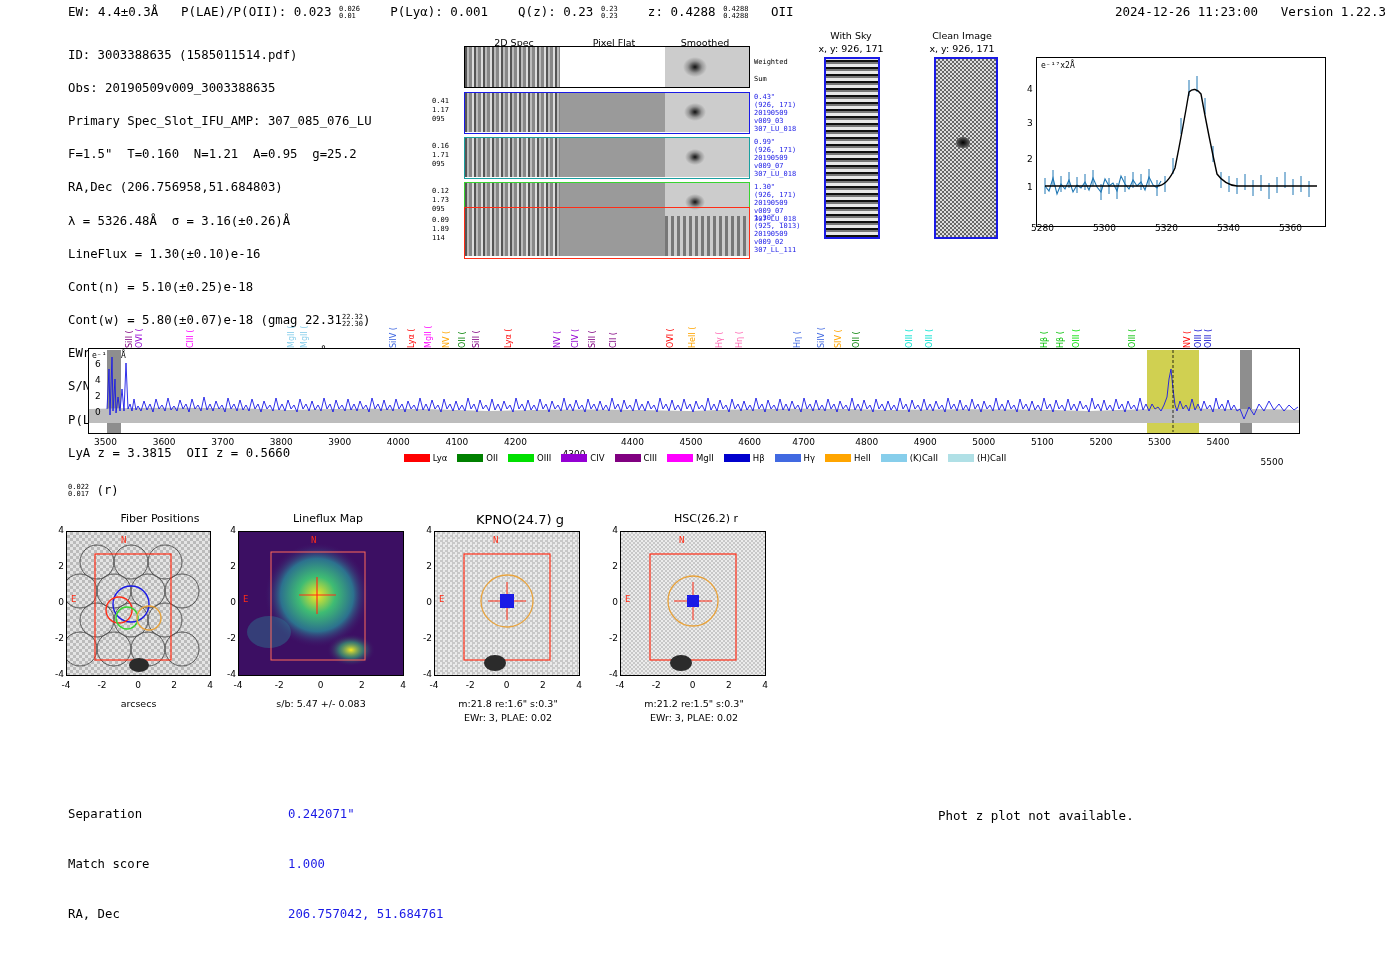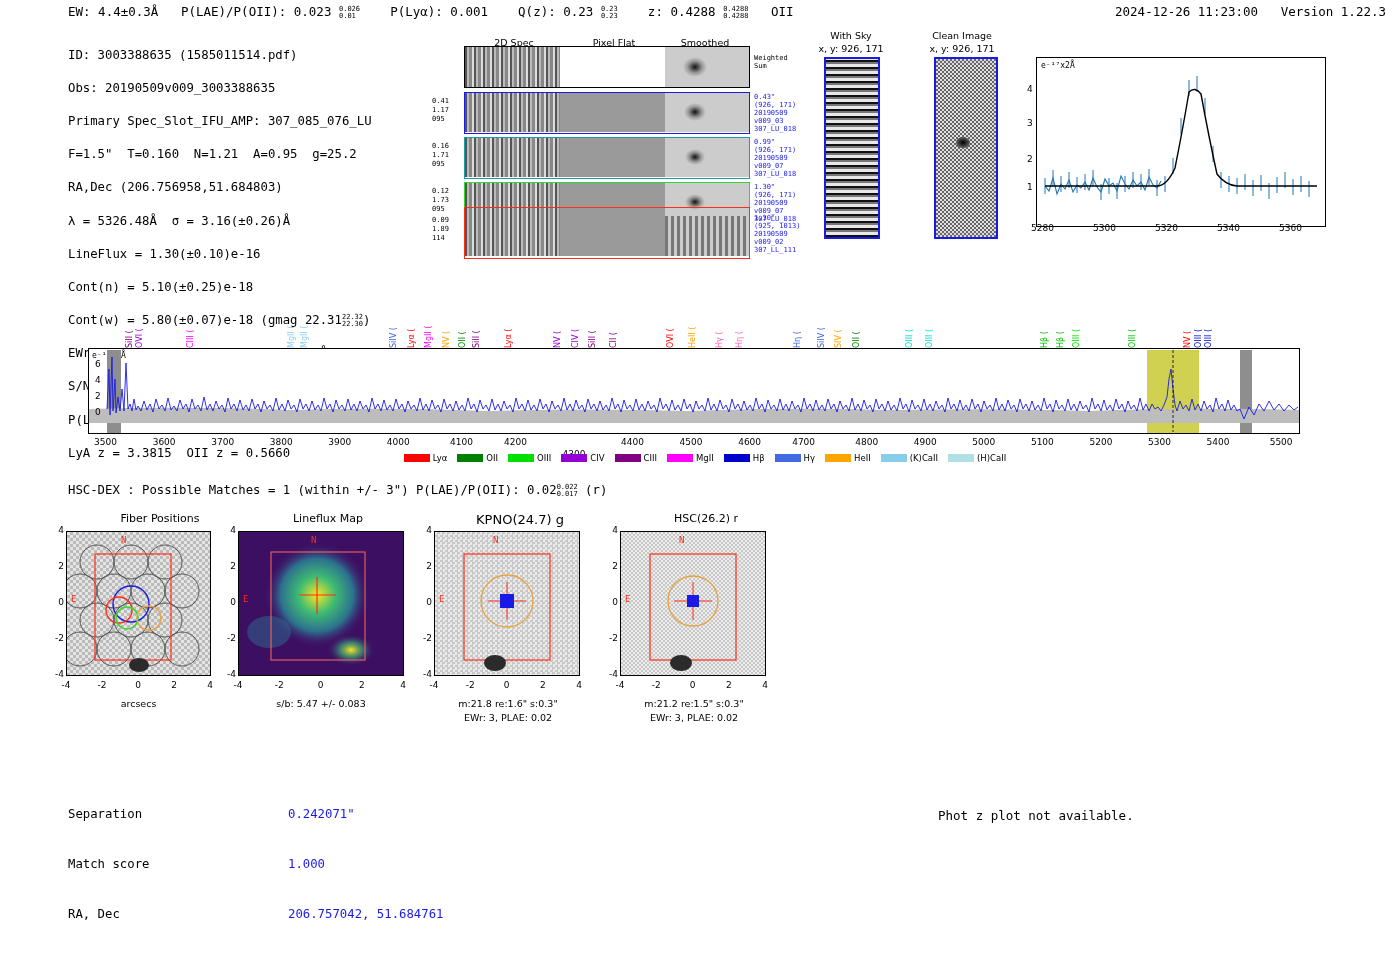--- a/index.html
+++ b/index.html
@@ -85,21 +85,21 @@
   <div class="thumbtitle" style="left:484px;top:37px;width:60px;">2D Spec</div>
   <div class="thumbtitle" style="left:578px;top:37px;width:72px;">Pixel Flat</div>
   <div class="thumbtitle" style="left:670px;top:37px;width:70px;">Smoothed</div>
 </div>
 
 <div class="abs panelbox" style="left:464px;top:46px;width:286px;height:42px;border:1px solid #000;background:#fff;">
   <div class="abs" style="left:0;top:0;width:95px;height:40px;background:repeating-linear-gradient(90deg,#555 0 2px,#bbb 2px 4px,#888 4px 7px,#ddd 7px 9px);"></div>
   <div class="abs" style="left:95px;top:0;width:105px;height:40px;background:#fff;"></div>
   <div class="abs" style="left:200px;top:0;width:84px;height:40px;background:radial-gradient(ellipse 12px 10px at 30px 20px,#111,#999 60%,#ccc 100%),repeating-linear-gradient(90deg,#777 0 3px,#ccc 3px 6px);"></div>
 </div>
-<div class="abs lbl" style="left:754px;top:54px;line-height:8px;"><span style="white-space:pre;">Weighted
+<div class="abs lbl" style="left:754px;top:54px;line-height:17px;"><span style="white-space:pre;">Weighted
 Sum</span></div>
 
 <div class="abs panelbox" style="left:464px;top:92px;width:286px;height:42px;border:1.5px solid #1a1ae6;">
   <div class="abs" style="left:0;top:0;width:95px;height:39px;background:repeating-linear-gradient(90deg,#555 0 2px,#bbb 2px 4px,#888 4px 7px,#ddd 7px 9px);"></div>
   <div class="abs" style="left:95px;top:0;width:105px;height:39px;background:#9a9a9a;"></div>
   <div class="abs" style="left:200px;top:0;width:84px;height:39px;background:radial-gradient(ellipse 11px 9px at 30px 19px,#111,#999 60%,#ccc 100%),repeating-linear-gradient(90deg,#777 0 3px,#ccc 3px 6px);"></div>
 </div>
 <div class="abs lbl" style="left:432px;top:97px;line-height:9px;">0.41
 1.17
 095</div>
@@ -274,41 +274,41 @@
   <div class="abs tickfont" style="left:6px;top:58px;">0</div>
 </div>
 
 <div class="abs" id="xticks">
     <div class="abs tickfont" style="left: 89.5652px; top: 437px; width: 32px; text-align: center;">3500</div>
     <div class="abs tickfont" style="left: 148.116px; top: 437px; width: 32px; text-align: center;">3600</div>
     <div class="abs tickfont" style="left: 206.667px; top: 437px; width: 32px; text-align: center;">3700</div>
     <div class="abs tickfont" style="left: 265.217px; top: 437px; width: 32px; text-align: center;">3800</div>
     <div class="abs tickfont" style="left: 323.768px; top: 437px; width: 32px; text-align: center;">3900</div>
     <div class="abs tickfont" style="left: 382.319px; top: 437px; width: 32px; text-align: center;">4000</div>
-    <div class="abs tickfont" style="left: 440.87px; top: 437px; width: 32px; text-align: right;">4100</div>
+    <div class="abs tickfont" style="left: 440.87px; top: 437px; width: 32px; text-align: center;">4100</div>
     <div class="abs tickfont" style="left: 499.42px; top: 437px; width: 32px; text-align: center;">4200</div>
     <div class="abs tickfont" style="left: 557.971px; top: 437px; width: 32px; text-align: center; margin-top: 12px;">4300</div>
     <div class="abs tickfont" style="left: 616.522px; top: 437px; width: 32px; text-align: center;">4400</div>
     <div class="abs tickfont" style="left: 675.072px; top: 437px; width: 32px; text-align: center;">4500</div>
     <div class="abs tickfont" style="left: 733.623px; top: 437px; width: 32px; text-align: center;">4600</div>
     <div class="abs tickfont" style="left: 792.174px; top: 437px; width: 32px; ">4700</div>
     <div class="abs tickfont" style="left: 850.725px; top: 437px; width: 32px; text-align: center;">4800</div>
     <div class="abs tickfont" style="left: 909.275px; top: 437px; width: 32px; text-align: center;">4900</div>
     <div class="abs tickfont" style="left: 967.826px; top: 437px; width: 32px; text-align: center;">5000</div>
     <div class="abs tickfont" style="left: 1026.38px; top: 437px; width: 32px; text-align: center;">5100</div>
     <div class="abs tickfont" style="left: 1084.93px; top: 437px; width: 32px; text-align: center;">5200</div>
     <div class="abs tickfont" style="left: 1143.48px; top: 437px; width: 32px; text-align: center;">5300</div>
     <div class="abs tickfont" style="left: 1202.03px; top: 437px; width: 32px; text-align: center;">5400</div>
-    <div class="abs tickfont" style="left: 1260.58px; top: 437px; width: 32px; text-align: right;">5500</div>
+    <div class="abs tickfont" style="left: 1260.58px; top: 457px; width: 32px; text-align: left;">5500</div>
   </div>
 
 <div class="legendrow" id="spec-legend"><span class="sw" style="background: rgb(255, 0, 0);"></span><span class="lt">Lyα</span><span class="sw" style="background: rgb(0, 128, 0);"></span><span class="lt">OII</span><span class="sw" style="background: rgb(0, 224, 0);"></span><span class="lt">OIII</span><span class="sw" style="background: rgb(148, 0, 211);"></span><span class="lt">CIV</span><span class="sw" style="background: rgb(128, 0, 128);"></span><span class="lt">CIII</span><span class="sw" style="background: rgb(255, 0, 255);"></span><span class="lt">MgII</span><span class="sw" style="background: rgb(0, 0, 205);"></span><span class="lt">Hβ</span><span class="sw" style="background: rgb(65, 105, 225);"></span><span class="lt">Hγ</span><span class="sw" style="background: rgb(255, 165, 0);"></span><span class="lt">HeII</span><span class="sw" style="background: rgb(135, 206, 235);"></span><span class="lt">(K)CaII</span><span class="sw" style="background: rgb(176, 224, 230);"></span><span class="lt">(H)CaII</span></div>
 
 <div class="abs mono" id="hscdex">
-  <span>HSC-DEX : Possible Matches = 1 (within +/- 3")  P(LAE)/P(OII): 0.02</span><span class="frac"><span>0.022</span><span>0.017</span></span><span>&nbsp;</span><span>(r)</span>
+  <span class="frac"><span>0.022</span><span>0.017</span></span><span>&nbsp;</span><span>(r)</span>
 </div>
 
 <div class="thumbtitle" style="left:60px;top:512px;width:200px;font-size:11px;">Fiber Positions</div>
 <div class="abs" style="left:66px;top:531px;width:145px;height:145px;border:1px solid #000;box-sizing:border-box;background:repeating-conic-gradient(#bbb 0 25%,#e4e4e4 0 50%) 0 0/6px 6px;">
   <svg width="143" height="143" viewBox="0 0 143 143" style="position:absolute;left:0;top:0;">
     <g stroke="#555" fill="none" stroke-width="1">
       <circle cx="30" cy="30" r="17"></circle>
         <circle cx="64" cy="30" r="17"></circle>
         <circle cx="98" cy="30" r="17"></circle>
       <circle cx="13" cy="59" r="17"></circle>

